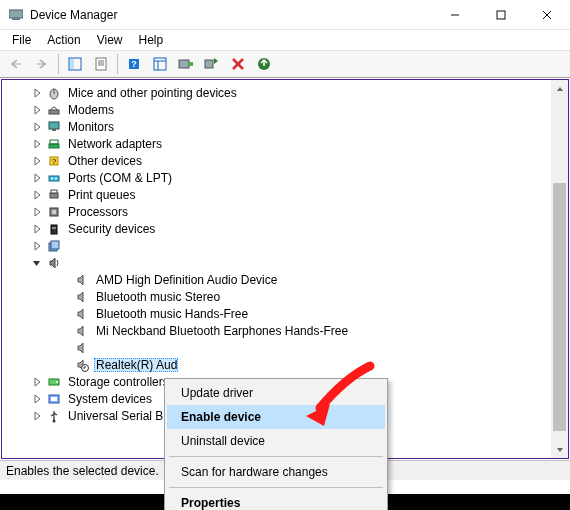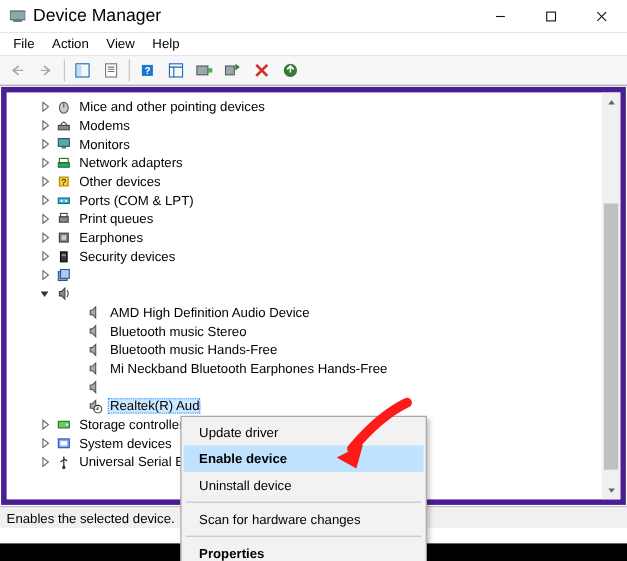--- a/index.html
+++ b/index.html
@@ -17,21 +17,21 @@
   
   .titlebar {
     display: flex;
     align-items: center;
     height: 30px;
     padding: 0 0 0 8px;
     background: #fff;
     border-bottom: 1px solid #e5e5e5;
   }
   .titlebar .app-icon { width: 16px; height: 16px; margin-right: 6px; display:flex; align-items:center; justify-content:center;}
-  .titlebar .title { flex: 1; font-size: 16px; }
+  .titlebar .title { flex: 1; font-size: 12px; }
   .winbtns { display: flex; }
   .winbtn {
     width: 46px; height: 30px;
     display: flex; align-items: center; justify-content: center;
     font-family: "Segoe UI Symbol", sans-serif;
   }
   .winbtn svg { stroke: #111; }
   
   .menubar {
     display: flex;
@@ -55,21 +55,21 @@
   }
   .tbtn {
     width: 24px; height: 22px;
     display: flex; align-items: center; justify-content: center;
     border: 1px solid transparent;
   }
   .tsep { width: 1px; height: 20px; background: #c0c0c0; margin: 0 2px; }
   .tbtn.dis { opacity: .4; }
   
   .treewrap {
-    border: 5px solid #4c1d95;
+    border: 1px solid #4c1d95;
     margin: 1px;
     height: 380px;
     overflow: hidden;
     position: relative;
     background:#fff;
   }
   .tree {
     padding: 4px 0 4px 0;
     font-size: 12px;
     height:100%;
@@ -366,21 +366,21 @@
           <svg width="10" height="10">
             <path d="M3 1 L8 5 L3 9 Z" fill="none" stroke="#666"></path>
           </svg>
         </span>
         <span class="devicon">
           <svg width="14" height="14">
             <rect x="3" y="3" width="8" height="8" fill="#888" stroke="#333"></rect>
             <rect x="5" y="5" width="4" height="4" fill="#ccc"></rect>
           </svg>
         </span>
-        <span class="label">Earphones</span>
+        <span class="label">Processors</span>
       </div>
       <div class="node lvl1">
         <span class="twisty">
           <svg width="10" height="10">
             <path d="M3 1 L8 5 L3 9 Z" fill="none" stroke="#666"></path>
           </svg>
         </span>
         <span class="devicon">
           <svg width="14" height="14">
             <rect x="4" y="3" width="6" height="9" fill="#333" stroke="#000"></rect>

